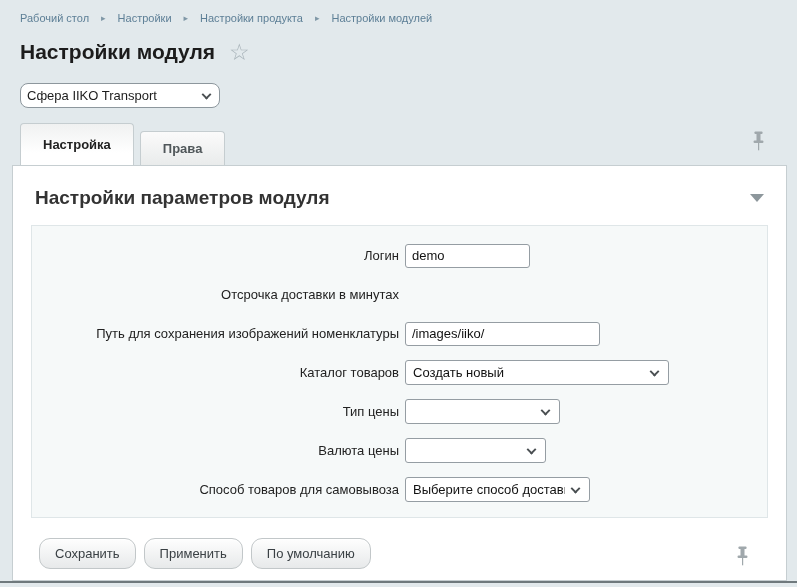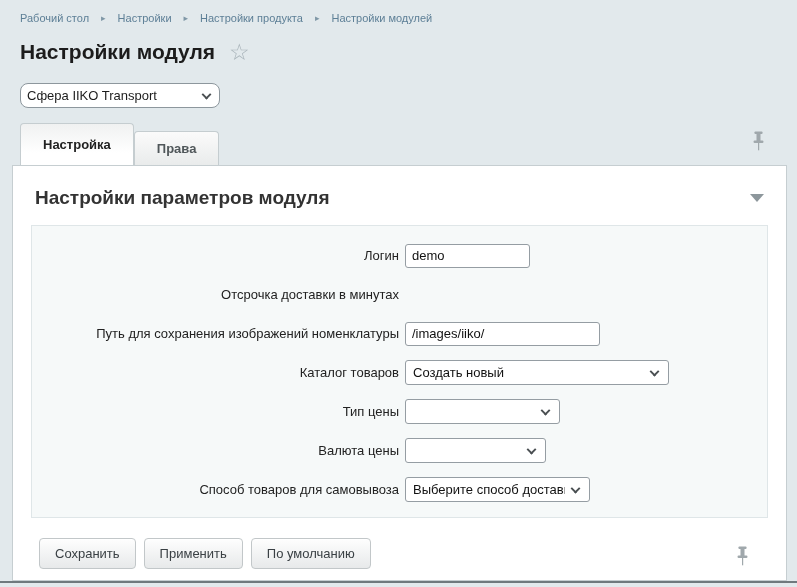--- a/index.html
+++ b/index.html
@@ -33,21 +33,21 @@
     position:absolute; right:10px; top:50%; width:7px; height:7px;
     border-right:2px solid #4a4f52; border-bottom:2px solid #4a4f52;
     transform:translateY(-70%) rotate(45deg); pointer-events:none;
   }
 
   
   .tabs { position:absolute; top:123px; left:20px; right:0; height:42px; display:flex; align-items:flex-end; z-index:2; }
   .tab {
     border:1px solid #c5cdd0; border-bottom:none; border-radius:4px 4px 0 0;
     font-size:13px; font-weight:700; display:flex; align-items:center; justify-content:center;
-    cursor:pointer; padding:0 22px;
+    cursor:pointer; margin-right:6px; padding:0 22px;
   }
   .tab-active { height:42px; background:linear-gradient(#f0f1f1, #ffffff 70%); color:#222; }
   .tab-inactive { height:34px; background:linear-gradient(#fbfbfb, #e9ebeb); color:#50575a; }
 
   
   .pin { position:absolute; width:17px; height:21px; cursor:pointer; z-index:6; }
   .pin-top { top:131px; right:30px; }
   .pin-bottom { top:546px; right:46px; }
 
   
@@ -85,21 +85,21 @@
   .select-value { white-space:nowrap; overflow:hidden; }
 
   
   .button-bar {
     position:absolute; left:0; right:0; bottom:0; height:54px;
     display:flex; align-items:center; padding-left:26px; background:#fff;
   }
   .btn {
     font-family:"Liberation Sans", sans-serif;
     font-size:13px; color:#3a4044; padding:7px 15px; margin-right:8px;
-    border:1px solid #c2c7c9; border-radius:4px; cursor:pointer;
+    border:1px solid #c2c7c9; border-radius:11px; cursor:pointer;
     background:linear-gradient(#fefefe, #e7e9ea);
     box-shadow:inset 0 1px 0 rgba(255,255,255,.9);
   }
 
   .bottom-line { position:absolute; left:0; right:0; bottom:4px; height:2px; background:#6f797d; z-index:10; }
 </style>
 </head>
 <body>
 
 <div class="breadcrumb"><a class="bc-link" href="#">Рабочий стол</a><span class="bc-sep">▸</span><a class="bc-link" href="#">Настройки</a><span class="bc-sep">▸</span><a class="bc-link" href="#">Настройки продукта</a><span class="bc-sep">▸</span><a class="bc-link" href="#">Настройки модулей</a></div>

